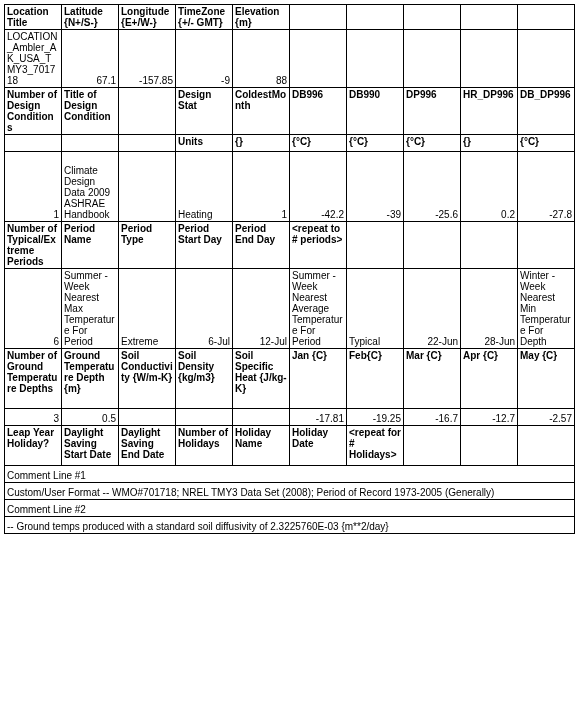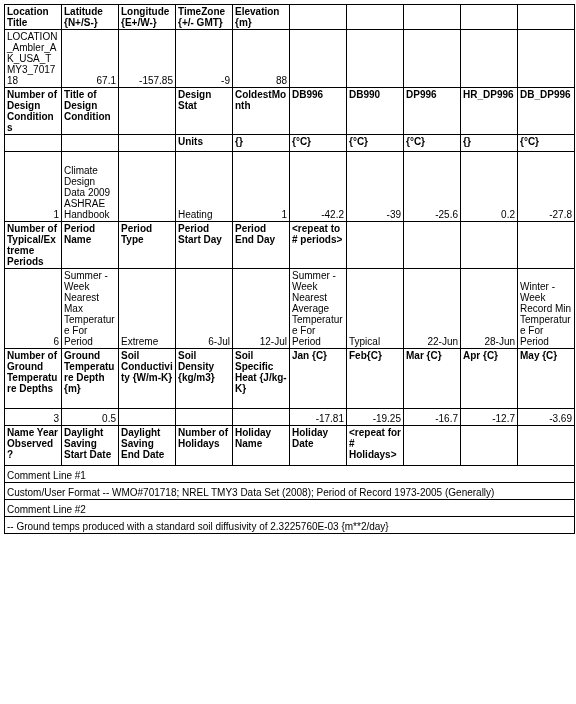--- a/index.html
+++ b/index.html
@@ -106,21 +106,21 @@
 <tr style="height:80px">
 <td class="r">6</td>
 <td>Summer - Week Nearest Max Temperature For Period</td>
 <td>Extreme</td>
 <td class="r">6-Jul</td>
 <td class="r">12-Jul</td>
 <td>Summer - Week Nearest Average Temperature For Period</td>
 <td>Typical</td>
 <td class="r">22-Jun</td>
 <td class="r">28-Jun</td>
-<td>Winter - Week Record Min Temperature For Period</td>
+<td>Winter - Week Nearest Min Temperature For Depth</td>
 </tr>
 
 <tr style="height:60px">
 <td class="hdr">Number of Ground Temperature Depths</td>
 <td class="hdr">Ground Temperature Depth {m}</td>
 <td class="hdr">Soil Conductivity {W/m-K}</td>
 <td class="hdr">Soil Density {kg/m3}</td>
 <td class="hdr">Soil Specific Heat {J/kg-K}</td>
 <td class="hdr">Jan {C}</td>
 <td class="hdr">Feb{C}</td>
@@ -131,25 +131,25 @@
 <tr>
 <td class="r">3</td>
 <td class="r">0.5</td>
 <td></td>
         <td></td>
         <td></td>
 <td class="r">-17.81</td>
 <td class="r">-19.25</td>
 <td class="r">-16.7</td>
 <td class="r">-12.7</td>
-<td class="r">-3.69</td>
+<td class="r">-2.57</td>
 </tr>
 
 <tr class="med">
-<td class="hdr">Name Year Observed?</td>
+<td class="hdr">Leap Year Holiday?</td>
 <td class="hdr">Daylight Saving Start Date</td>
 <td class="hdr">Daylight Saving End Date</td>
 <td class="hdr">Number of Holidays</td>
 <td class="hdr">Holiday Name</td>
 <td class="hdr">Holiday Date</td>
 <td class="hdr">&lt;repeat for # Holidays&gt;</td>
 <td class="hdr"></td>
         <td class="hdr"></td>
         <td class="hdr"></td>
 </tr>

